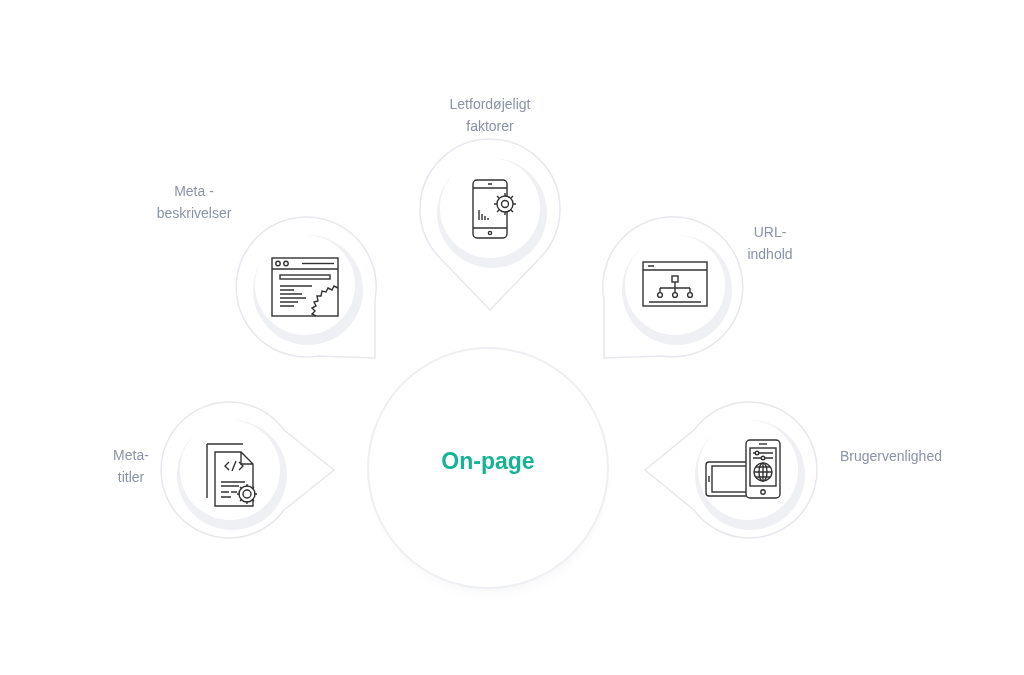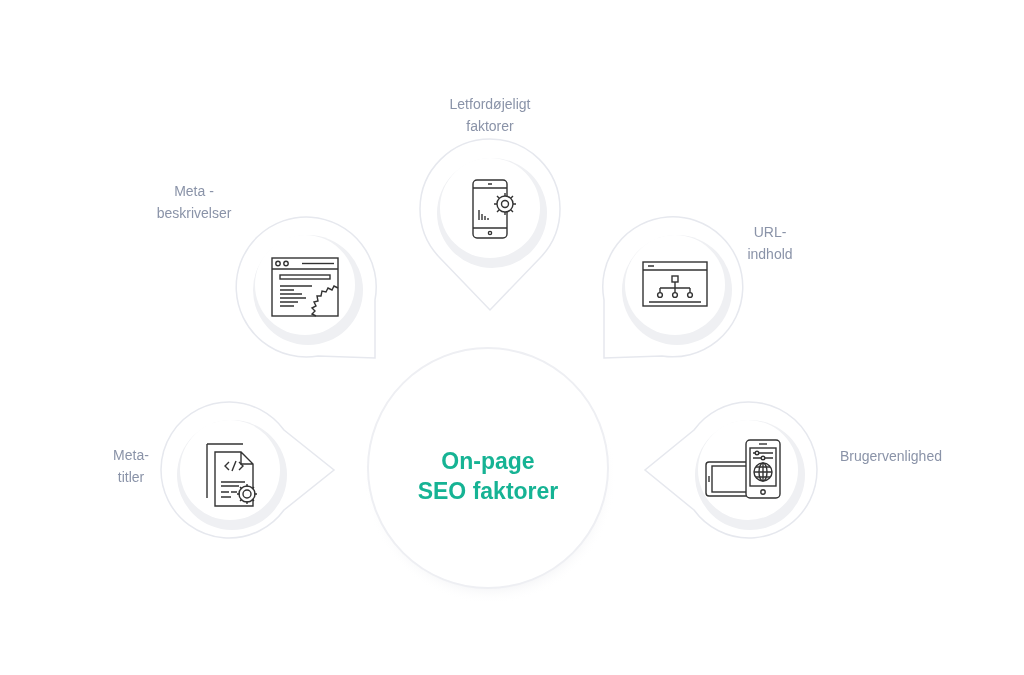--- a/index.html
+++ b/index.html
@@ -135,14 +135,13 @@
   <span>URL-</span>
   <span>indhold</span>
 </div>
 
 <div class="label" style="left:828px; top:445px; width:126px;">
   <span>Brugervenlighed</span>
 </div>
 
 <div class="center-title">
   <span>On-page</span>
-  <span>SEO faktorer</span>
 </div>
 
 </body></html>

